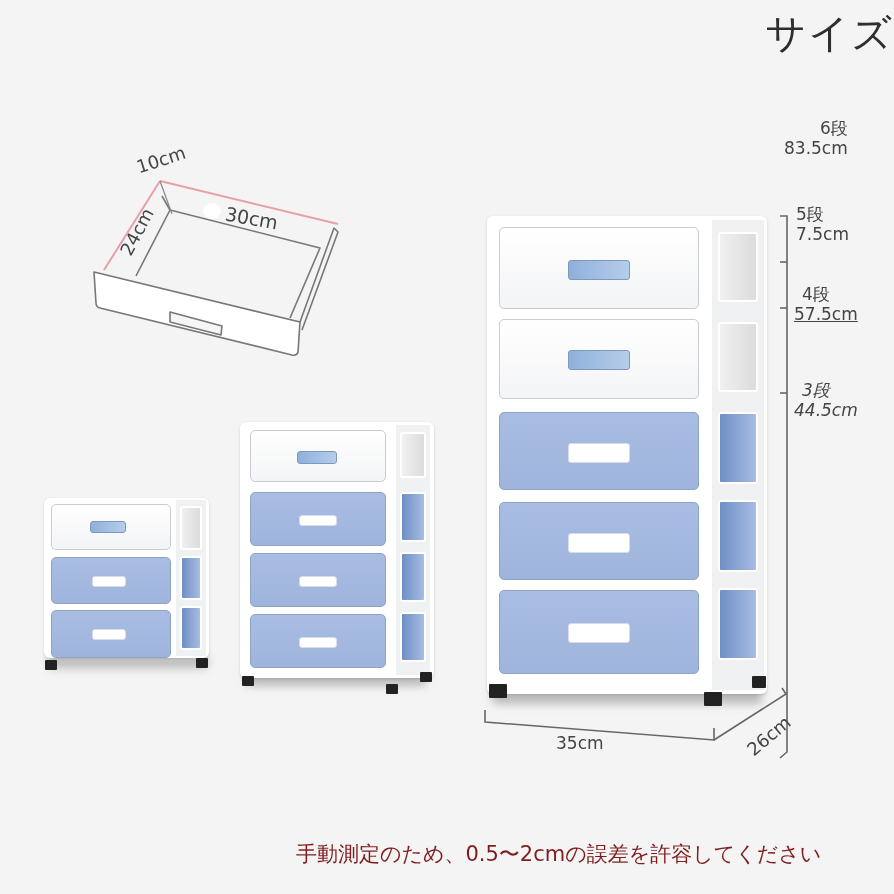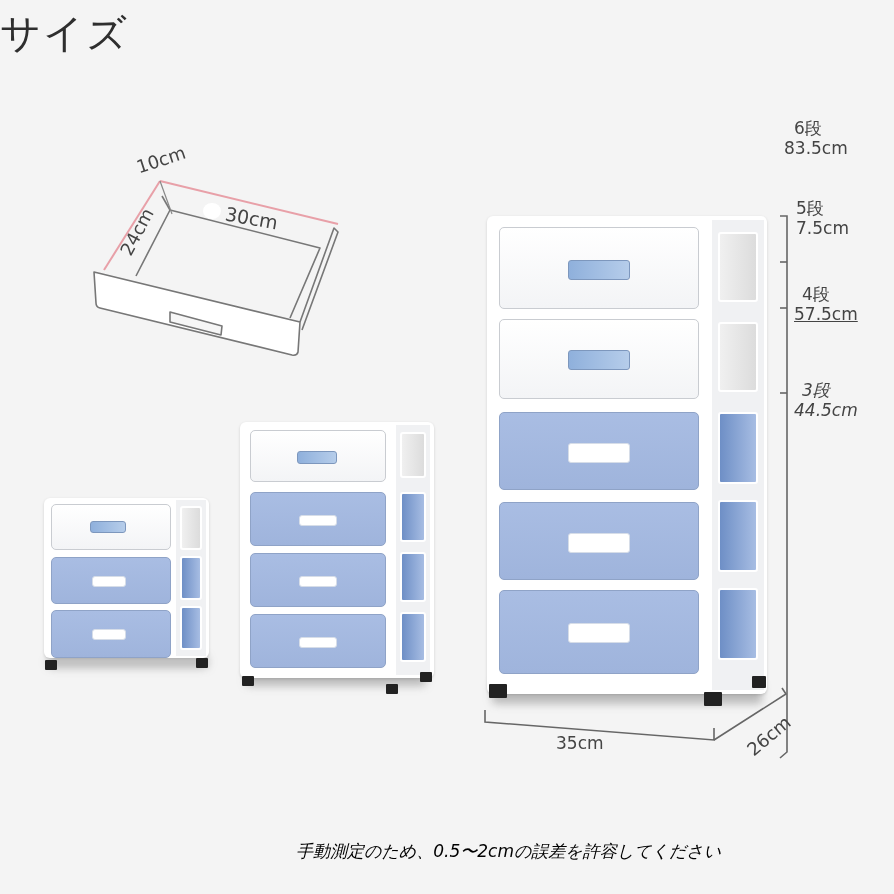--- a/index.html
+++ b/index.html
@@ -1,27 +1,27 @@
 <!DOCTYPE html>
 <html><head>
   <meta charset="utf-8">
   <style>
     * { box-sizing: border-box; margin: 0; padding: 0; }
     html, body { width: 894px; height: 894px; background: #f4f4f4; overflow: hidden; }
     body { position: relative; font-family: "DejaVu Sans", "Liberation Sans", sans-serif; color: #333; }
 
     .title {
-      position: absolute; left: 0; top: 6px; width: 894px; text-align: left;
+      position: absolute; left: 0; top: 6px; width: 894px; text-align: right;
       font-size: 40px; letter-spacing: 2px; color: #2e2e2e; font-weight: 300;
     }
 
     .label { position: absolute; color: #444; font-size: 17px; line-height: 20px; white-space: nowrap; }
 
     .footer-note {
-      position: absolute; left: 296px; top: 840px; font-size: 17px; color: #000000; white-space: nowrap; font-style: italic;
+      position: absolute; left: 296px; top: 840px; font-size: 21px; color: #7f1d1d; white-space: nowrap;
     }
 
     
     .sketch { position: absolute; left: 0; top: 0; width: 894px; height: 894px; pointer-events: none; }
 
     
     .chest { position: absolute; background: #fff; border-radius: 6px;
       box-shadow: 0 1px 3px rgba(0,0,0,0.15); }
     .chest-side { position: absolute; background: #f0f1f3; }
     .drawer { position: absolute; border-radius: 5px; border: 1px solid #a9b6c9; }
@@ -75,25 +75,25 @@
   <g stroke="#666" stroke-width="1.6" fill="none">
     <path d="M485 710 L485 722 L714 740 L714 728"></path>
     <path d="M714 740 L786 694 L782 688"></path>
   </g>
 </svg>
 
 <div class="label" style="left:136px; top:150px; transform: rotate(-18deg); font-size:18px;">10cm</div>
 <div class="label" style="left:112px; top:222px; transform: rotate(-62deg); font-size:18px;">24cm</div>
 <div class="label" style="left:225px; top:208px; transform: rotate(10deg); font-size:19px;">30cm</div>
 
-<div class="label" style="left:794px; top:118px; text-align:left;">
+<div class="label" style="left:794px; top:118px; text-align:right;">
   <div>6段</div>
   <div style="margin-left:-10px;">83.5cm</div>
 </div>
-<div class="label" style="left:796px; top:198px;">
+<div class="label" style="left:796px; top:204px;">
   <div>5段</div>
   <div>7.5cm</div>
 </div>
 <div class="label" style="left:802px; top:284px;">
   <div>4段</div>
   <div style="margin-left:-8px;text-decoration:underline;">57.5cm</div>
 </div>
 <div class="label" style="left:802px; top:380px;font-style:italic;">
   <div>3段</div>
   <div style="margin-left:-8px;">44.5cm</div>

